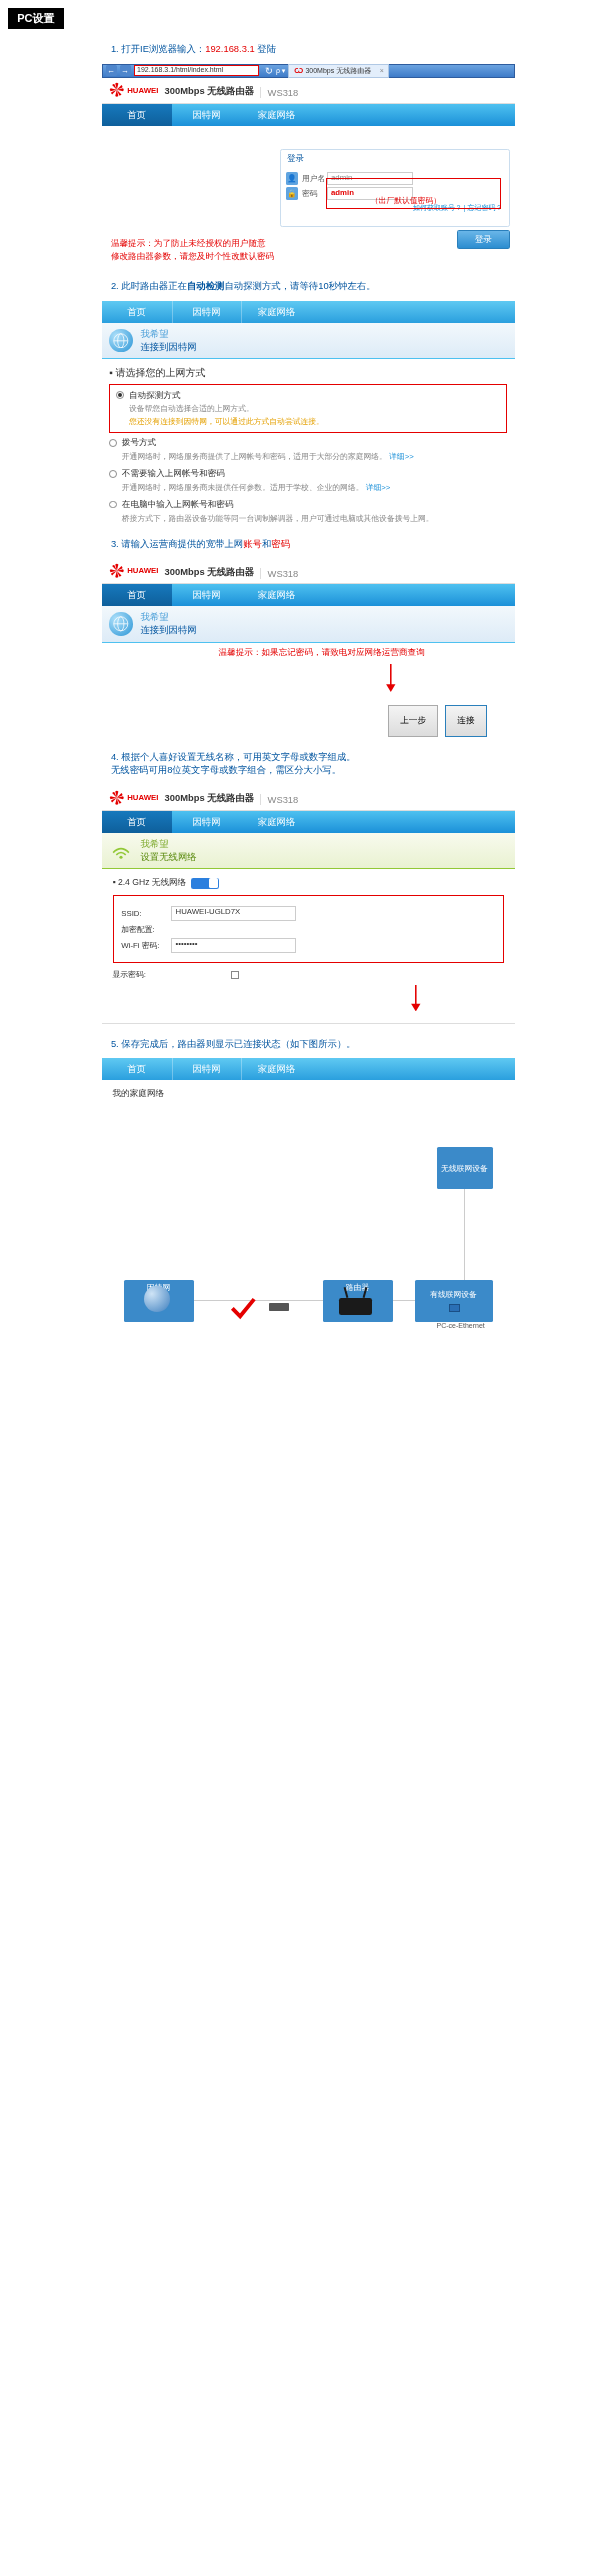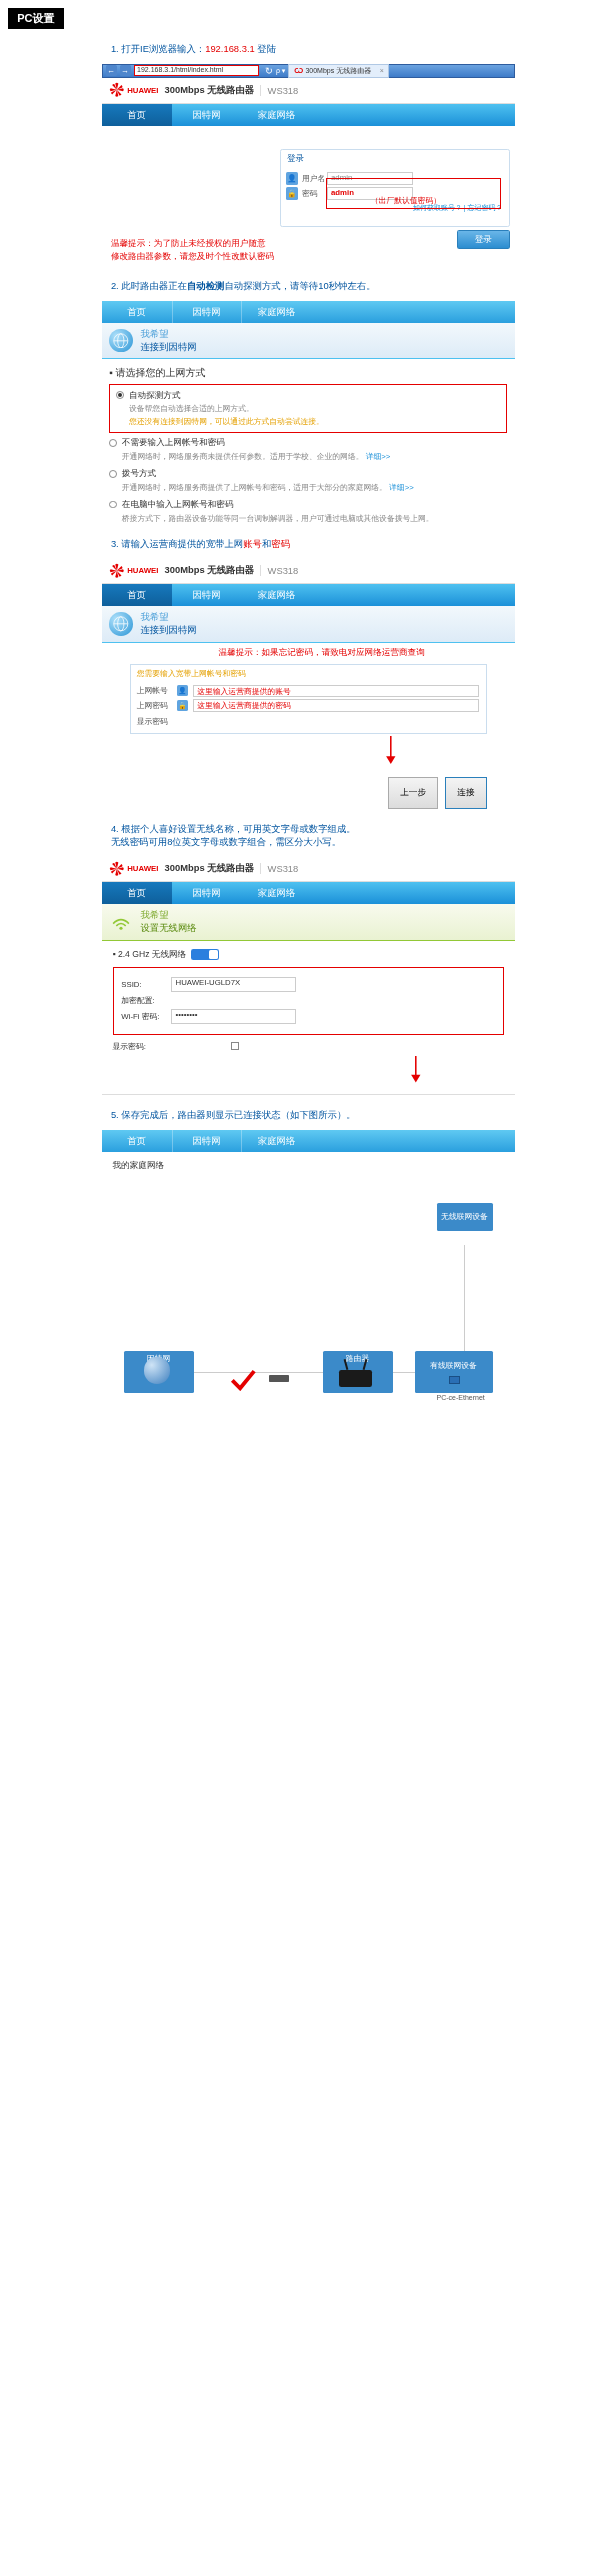--- a/index.html
+++ b/index.html
@@ -8,21 +8,21 @@
   .badge { background: #000; color: #fff; padding: 3.1px 9.4px; font-size: 11px; font-weight: bold; display: inline-block; margin: 7.8px 0 0 7.8px; }
   .step { color: #0456A0; margin: 14px 0 7.8px 9.4px; font-size: 9.4px; }
   .step .red { color: #E40000; }
   .ie-bar { background: linear-gradient(#6BA3E0,#3E7BC8); height: 14px; border: 0.8px solid #2E5C9E; display: flex; align-items: center; padding: 0 3.1px; gap: 3.1px; }
   .ie-arrow { width: 11px; height: 11px; background: #4F86CC; border-radius: 1.6px; display: flex; align-items: center; justify-content: center; color: #fff; font-size: 7.8px; }
   .ie-url { flex: 0 0 125px; background: #fff; border: 1.6px solid #E40000; height: 11px; font-size: 7px; padding: 0 2.3px; color: #333; }
   .ie-right { flex: 1; display: flex; align-items: center; gap: 3.1px; margin-left: 3.1px; }
   .ie-tab { background: #E3EEFB; font-size: 7px; padding: 0.8px 4.7px; display: flex; align-items: center; gap: 2.3px; border: 0.8px solid #B0C8E4; }
   .ie-tab .hw { color: #E40000; font-weight: bold; }
   .ie-tab .x { color: #888; margin-left: 6.2px; }
-  .router-head { background: #fff; padding: 4.7px 7.8px; border-bottom: 0.8px solid #ddd; display: flex; align-items: center; gap: 6.2px; }
+  .router-head { background: #fff; padding: 4.7px 7.8px; border-bottom: 0.8px solid #ddd; display: flex; align-items: flex-end; gap: 6.2px; }
   .hw-logo { display: flex; align-items: center; gap: 2.3px; }
   .hw-fan { width: 15.6px; height: 15.6px; }
   .hw-word { color: #E40000; font-weight: bold; font-size: 7.8px; }
   .router-title { color: #333; font-weight: bold; font-size: 9.4px; }
   .router-model { color: #888; font-size: 9.4px; border-left: 0.8px solid #ddd; padding-left: 6.2px; }
   .nav { background: linear-gradient(#4EC1F0,#1B90D8); display: flex; height: 22px; }
   .nav-item { flex: 0 0 70px; color: #fff; text-align: center; line-height: 22px; font-size: 9.4px; position: relative; }
   .nav-item.sel { background: linear-gradient(#1779BD,#0E5F9B); }
   .login-panel { width: 230px; height: 78px; border: 0.8px solid #CADDEE; margin: 23.4px 4.7px 3.1px auto; background: #fff; position: relative; border-radius: 2.3px; }
   .login-title { color: #0456A0; font-size: 8.6px; padding: 3.1px 6.2px 4.7px; }
@@ -70,21 +70,21 @@
   .wlan-row { display: flex; align-items: center; margin: 3.1px 0; gap: 6.2px; }
   .wlan-lbl { width: 44px; font-size: 7.8px; color: #333; }
   .wlan-in { flex: 0 0 125px; border: 0.8px solid #ccc; height: 15px; font-size: 7.8px; padding: 0 3.1px; }
   .show-row { display: flex; align-items: center; gap: 7.8px; margin: 4.7px 11px; font-size: 7.8px; }
   .chk { width: 7.8px; height: 7.8px; border: 0.8px solid #888; }
   .save-row { text-align: right; margin: 1.6px 26.5px 7.8px 0; }
   .home-body { background: #fff; padding: 7.8px 11px 0; }
   .home-lbl { font-size: 8.6px; color: #333; }
   .diagram { position: relative; height: 203px; margin: 31px 0 0; }
   .d-box { position: absolute; background: #3B8AC9; color: #fff; font-size: 7.8px; text-align: center; border-radius: 1.6px; display: flex; align-items: center; justify-content: center; }
-  .d-box.tr { top: 0; right: 11px; width: 56px; height: 28px; }
+  .d-box.tr { top: 16px; right: 11px; width: 56px; height: 42px; }
   .d-box.bl { bottom: 12.5px; left: 11px; width: 70px; height: 42px; }
   .d-box.bm { bottom: 12.5px; left: 210px; width: 70px; height: 42px; }
   .d-box.br { bottom: 12.5px; right: 11px; width: 78px; height: 42px; }
   .line-h { position: absolute; height: 0.8px; background: #ccc; }
   .line-v { position: absolute; width: 0.8px; background: #ccc; }
   .globe { width: 26.5px; height: 26.5px; border-radius: 50%; background: radial-gradient(circle at 30% 30%, #cfe4f6, #3d7fbf); position: absolute; bottom: 22px; left: 31px; }
   .check { position: absolute; bottom: 12.5px; left: 117px; }
   .modem { position: absolute; bottom: 23.4px; left: 156px; width: 20px; height: 7.8px; background: #555; border-radius: 0.8px; }
   .router-img { position: absolute; bottom: 18.7px; left: 226px; width: 33px; height: 17px; background: #1a1a1a; border-radius: 2.3px; }
   .router-img::before, .router-img::after { content: ""; position: absolute; top: -11px; width: 1.6px; height: 11px; background: #1a1a1a; }
@@ -199,29 +199,29 @@
     <div>
       <div class="opt-title">自动探测方式</div>
       <div class="opt-desc">设备帮您自动选择合适的上网方式。</div>
       <div class="opt-desc"><span class="hl">您还没有连接到因特网，可以通过此方式自动尝试连接。</span></div>
     </div>
   </div>
 </div>
 <div class="opt-row">
   <div class="radio"></div>
   <div>
-        <div class="opt-title">不需要输入上网帐号和密码</div>
-        <div class="opt-desc"><span>开通网络时，网络服务商未提供任何参数。适用于学校、企业的网络。</span> <span class="lk">详细&gt;&gt;</span></div>
+        <div class="opt-title">拨号方式</div>
+        <div class="opt-desc"><span>开通网络时，网络服务商提供了上网帐号和密码，适用于大部分的家庭网络。</span> <span class="lk">详细&gt;&gt;</span></div>
       </div>
 </div>
 <div class="opt-row">
   <div class="radio"></div>
   <div>
-        <div class="opt-title">拨号方式</div>
-        <div class="opt-desc"><span>开通网络时，网络服务商提供了上网帐号和密码，适用于大部分的家庭网络。</span> <span class="lk">详细&gt;&gt;</span></div>
+        <div class="opt-title">不需要输入上网帐号和密码</div>
+        <div class="opt-desc"><span>开通网络时，网络服务商未提供任何参数。适用于学校、企业的网络。</span> <span class="lk">详细&gt;&gt;</span></div>
       </div>
 </div>
 <div class="opt-row">
   <div class="radio"></div>
   <div>
         <div class="opt-title">在电脑中输入上网帐号和密码</div>
         <div class="opt-desc">桥接方式下，路由器设备功能等同一台调制解调器，用户可通过电脑或其他设备拨号上网。</div>
       </div>
 </div>
 
@@ -259,34 +259,20 @@
           <ellipse cx="10" cy="10" rx="4" ry="9" fill="none" stroke="#fff" stroke-width="1"></ellipse>
           <line x1="1" y1="10" x2="19" y2="10" stroke="#fff"></line>
         </svg>
       </div>
   <div class="wish-text">
         <div class="t1">我希望</div>
         <div class="t2">连接到因特网</div>
       </div>
 </div>
 <div class="red-tip">温馨提示：如果忘记密码，请致电对应网络运营商查询</div>
-<div class="creds-box">
-  <div class="creds-head">您需要输入宽带上网帐号和密码</div>
-  <div class="creds-row">
-    <div class="creds-lbl">上网帐号</div>
-    <div class="creds-icon">👤</div>
-    <div class="creds-in">这里输入运营商提供的账号</div>
-  </div>
-  <div class="creds-row">
-    <div class="creds-lbl">上网密码</div>
-    <div class="creds-icon">🔒</div>
-    <div class="creds-in">这里输入运营商提供的密码</div>
-  </div>
-  <div class="creds-show">显示密码</div>
-</div>
 <div class="arrow-down">
   <svg width="15.6" height="28" viewBox="0 0 20 36">
         <line x1="10" y1="0" x2="10" y2="28" stroke="#E40000" stroke-width="2"></line>
         <polygon points="4,26 16,26 10,36" fill="#E40000"></polygon>
       </svg>
 </div>
 <div class="btn-row">
   <button class="gray-btn">上一步</button>
   <button class="gray-btn blue-border">连接</button>
 </div>

